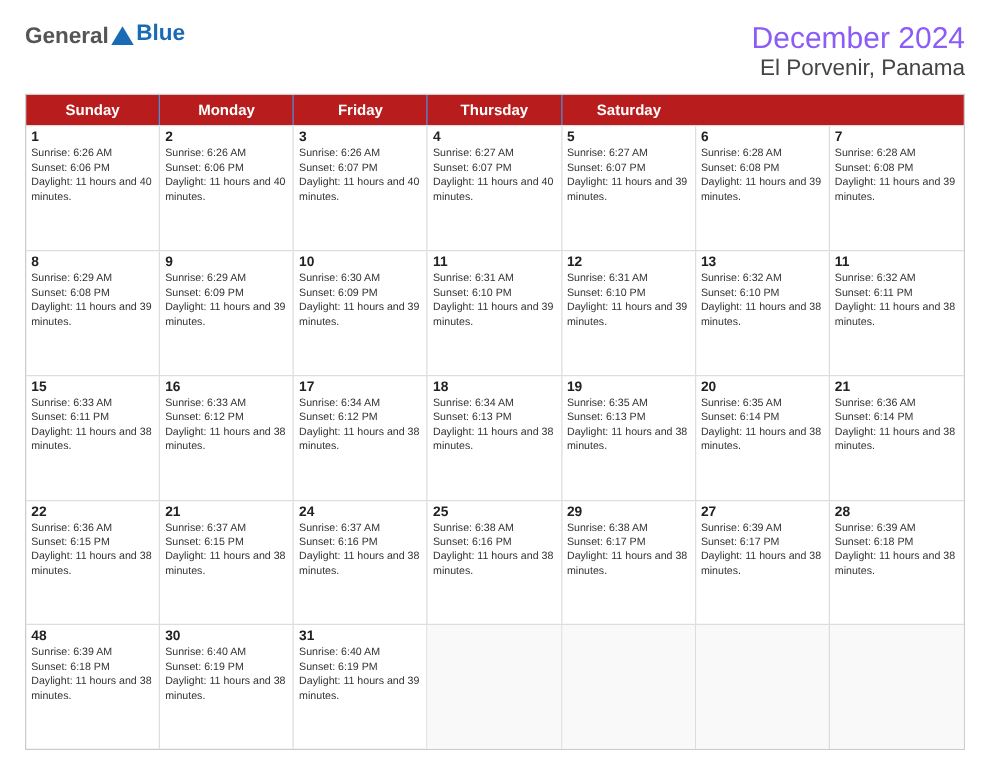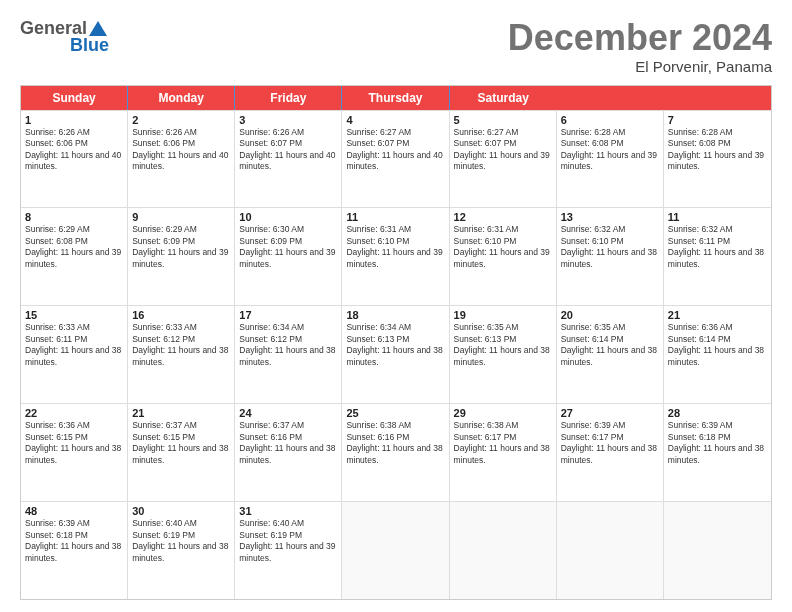--- a/index.html
+++ b/index.html
@@ -18,55 +18,55 @@
       flex-direction: column;
     }
     .header {
       display: flex;
       justify-content: space-between;
       align-items: flex-start;
       margin-bottom: 10px;
     }
     .logo {
       display: flex;
-      flex-direction: column;
-      align-items: flex-end;
+      flex-direction: row;
+      align-items: center;
     }
     .logo-text {
       font-size: 18px;
       font-weight: bold;
       color: #333;
       display: flex;
       align-items: center;
     }
     .logo-general { color: #555; }
     .title-block {
       text-align: right;
     }
     .month-title {
-      font-size: 36px;
-      font-weight: bold;
-      color: #737373;
+      font-size: 24px;
+      font-weight: normal;
+      color: #8b5cf6;
       line-height: 1.1;
     }
     .location-title {
-      font-size: 15px;
+      font-size: 18px;
       color: #444;
       text-align: right;
     }
     .calendar {
       flex: 1;
       display: flex;
       flex-direction: column;
       border: 1px solid #ccc;
     }
     .cal-header-row {
       display: grid;
       grid-template-columns: repeat(7, 1fr);
-      background: #ef4444;
+      background: #b91c1c;
     }
     .cal-header-cell {
       color: #fff;
       font-size: 12px;
       font-weight: bold;
       text-align: center;
       padding: 5px 2px;
       border-right: 1px solid #4a90d9;
     }
     .cal-header-cell:last-child { border-right: none; text-align: center; }

